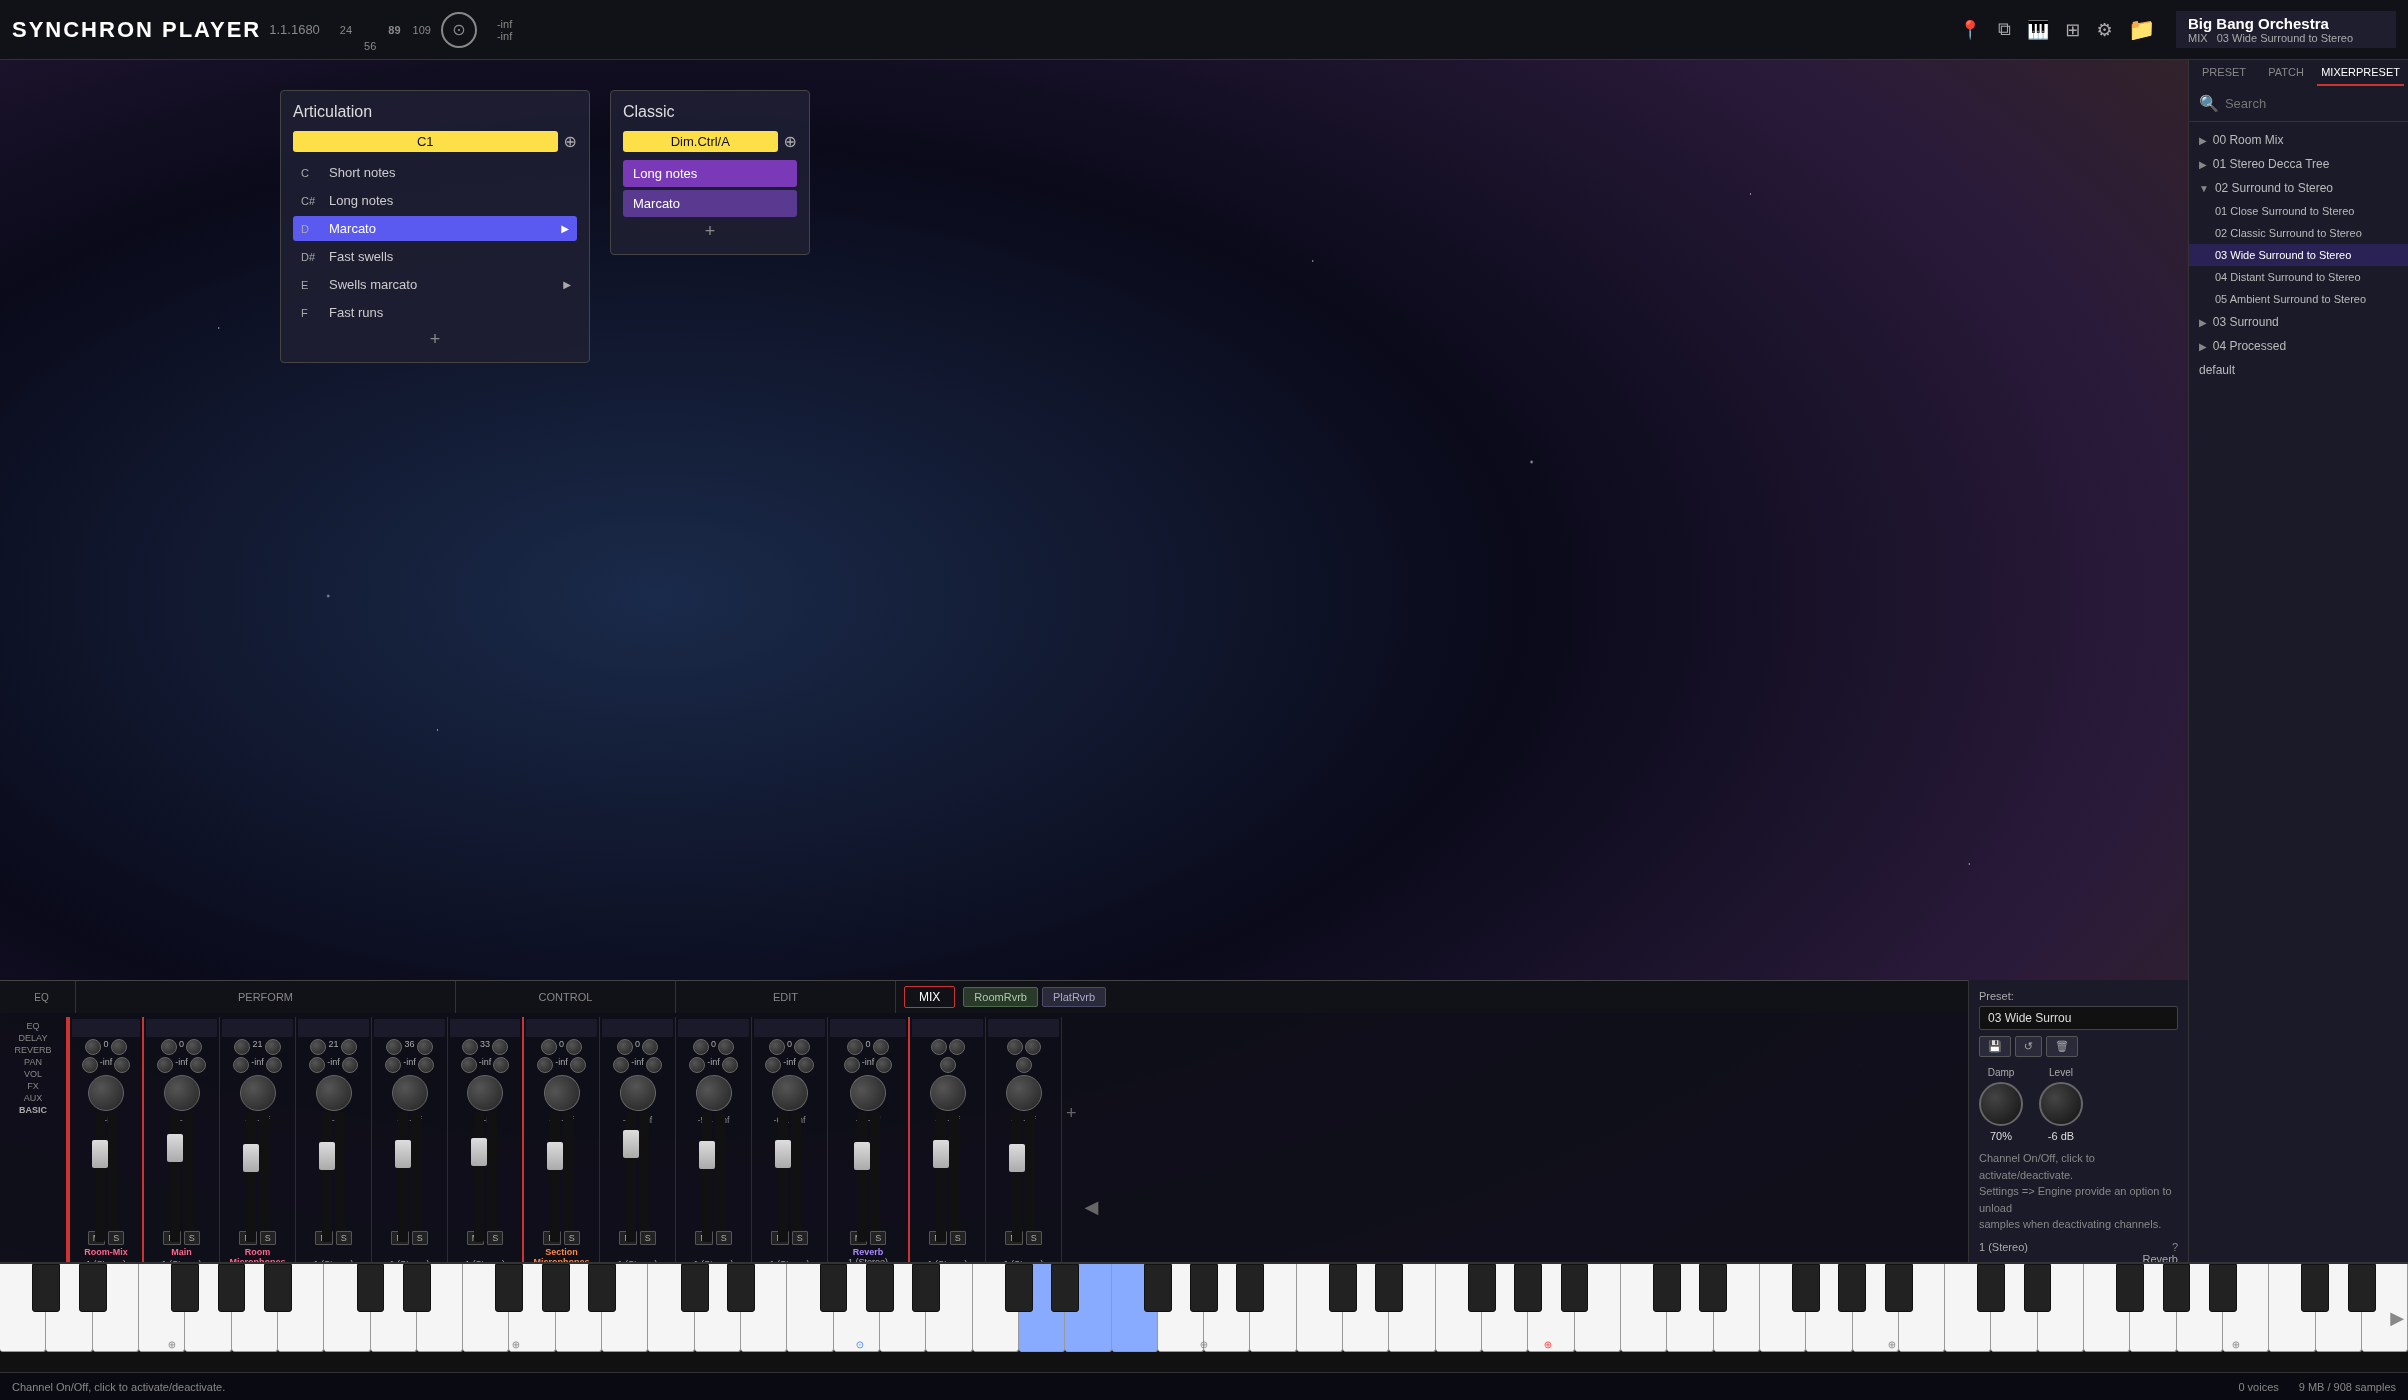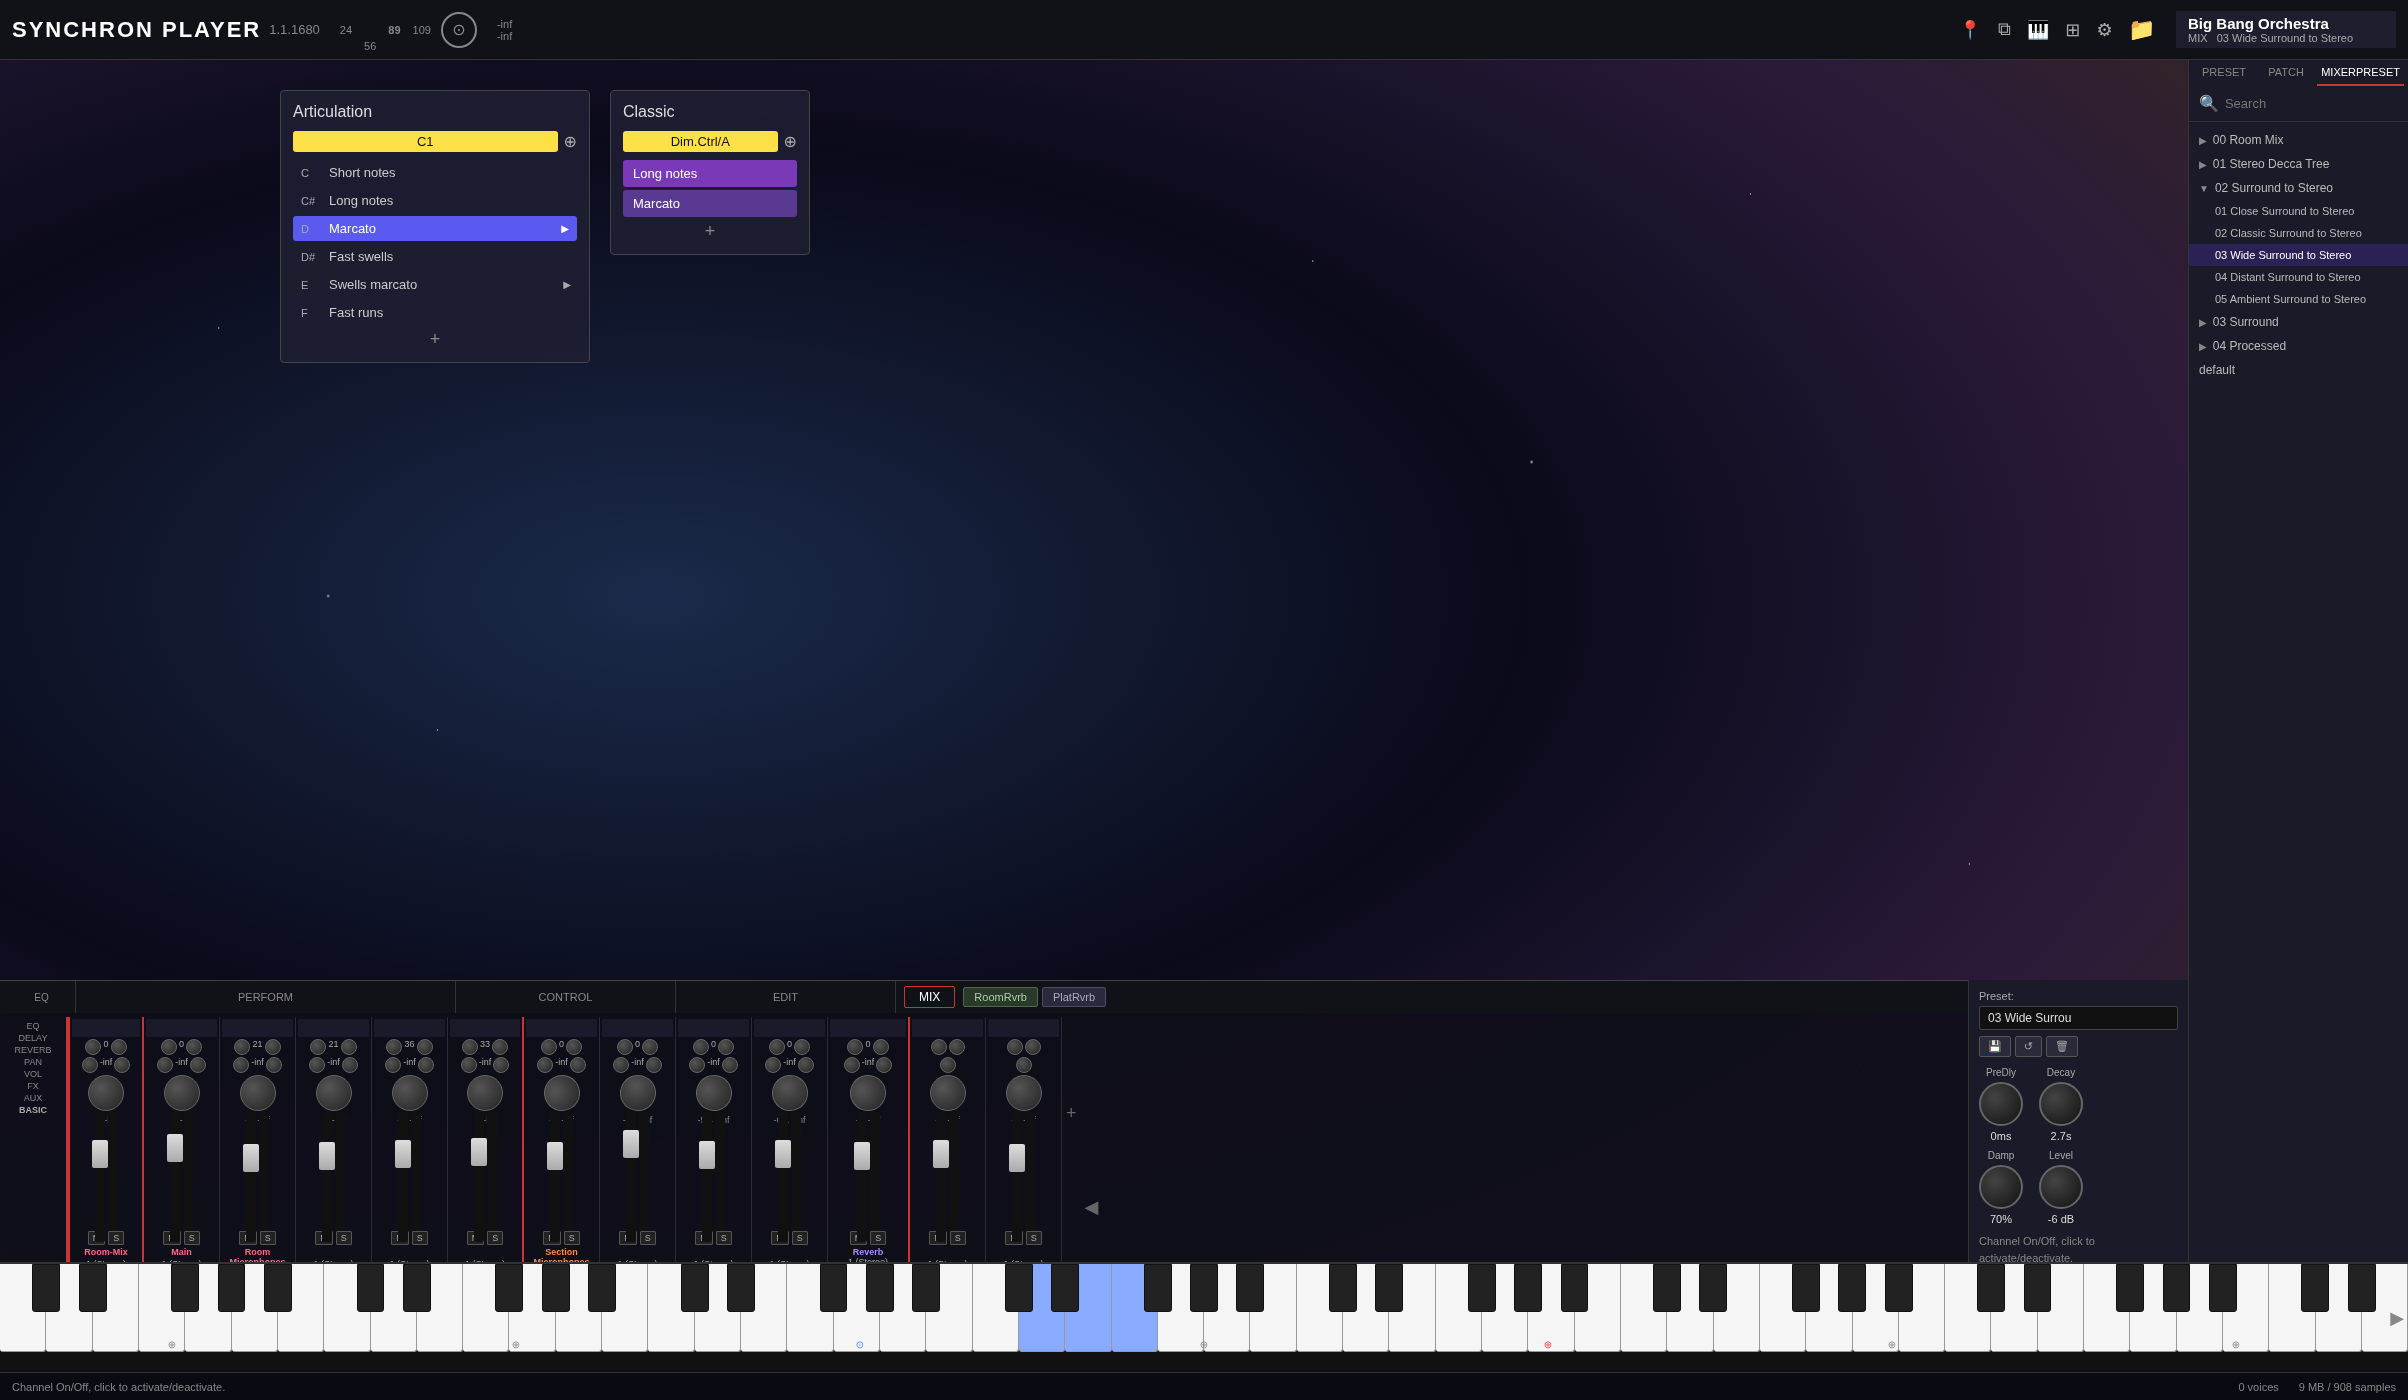--- a/index.html
+++ b/index.html
@@ -1091,32 +1091,20 @@
 
     <div class="mixer-right">
       <div class="preset-label">Preset:</div>
       <div class="preset-box">03 Wide Surrou</div>
       <div class="preset-actions">
         <button class="preset-action-btn">💾</button>
         <button class="preset-action-btn">↺</button>
         <button class="preset-action-btn">🗑</button>
       </div>
 
-      <div class="knob-group">
-        <div class="knob-with-label">
-          <span class="k-label">PreDly</span>
-          <div class="big-knob"></div>
-          <span class="knob-val">0ms</span>
-        </div>
-        <div class="knob-with-label">
-          <span class="k-label">Decay</span>
-          <div class="big-knob"></div>
-          <span class="knob-val">2.7s</span>
-        </div>
-      </div>
 
       <div class="knob-group">
         <div class="knob-with-label">
           <span class="k-label">Damp</span>
           <div class="big-knob"></div>
           <span class="knob-val">70%</span>
         </div>
         <div class="knob-with-label">
           <span class="k-label">Level</span>
           <div class="big-knob"></div>

